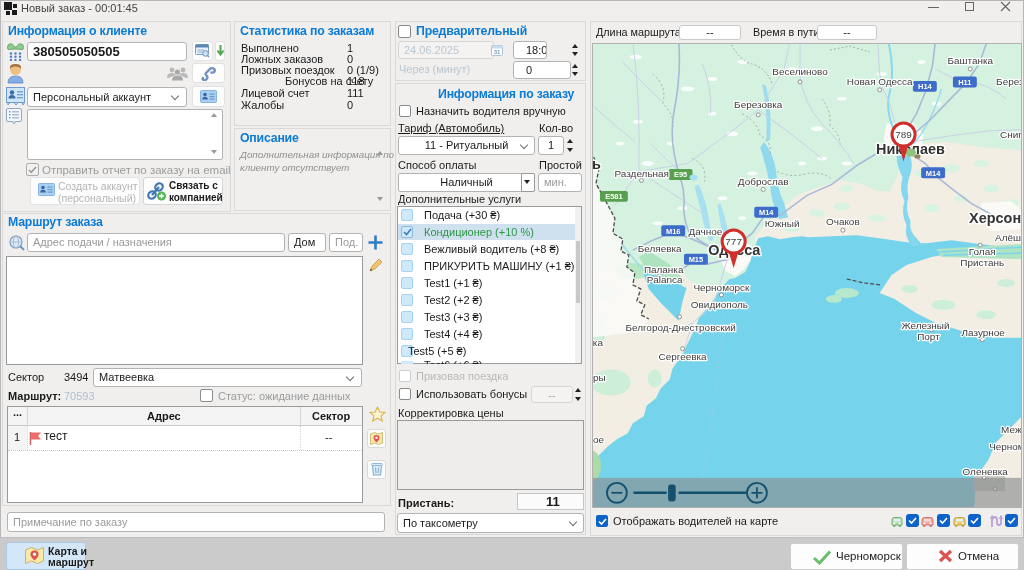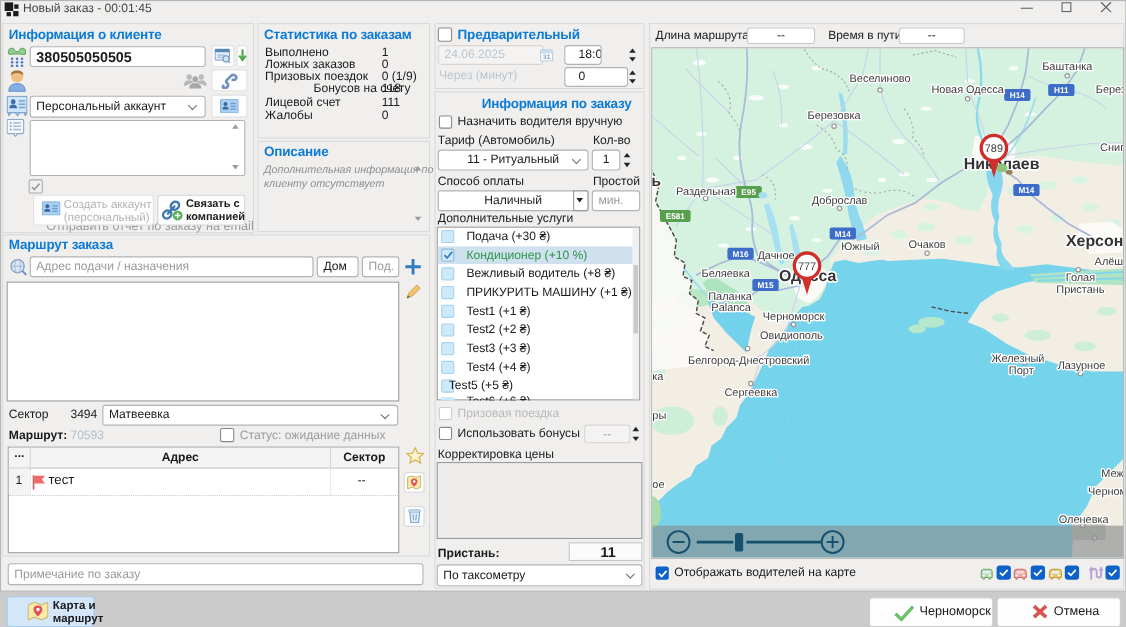--- a/index.html
+++ b/index.html
@@ -118,21 +118,21 @@
     <rect x="3" y="9" width="1.5" height="1.5" fill="#7e9cc0"></rect>
     <rect x="6" y="9" width="7" height="1.5" fill="#a9bed6"></rect>
   </svg>
 <div class="inp" style="left:27px;top:109px;width:196px;height:51px;border-radius:2px;"></div>
 <div class="arr u" style="left:211px;top:113px;"></div>
 <div class="arr d" style="left:211px;top:150px;"></div>
 <div class="cb" style="left:26px;top:163px;background:#f1f1f1;border-color:#ababab;"></div>
 <svg class="abs" style="left:28px;top:166px" width="9" height="8">
     <path d="M1,4 L3.2,6.3 L8,1" stroke="#9a9a9a" stroke-width="1.6" fill="none"></path>
   </svg>
-<div class="lbl" style="left:42px;top:164px;color:#9c9c9c;font-size:11.5px;margin-top:36px;">Отправить отчет по заказу на email</div>
+<div class="lbl" style="left:42px;top:164px;color:#9c9c9c;font-size:11.5px;">Отправить отчет по заказу на email</div>
 <div class="btn" style="left:30px;top:177px;width:110px;height:28px;"></div>
 <svg class="abs" style="left:38px;top:183px" width="17" height="13">
     <rect x="0.5" y="0.5" width="16" height="12" rx="1" fill="#a9cff1" stroke="#85b5e0"></rect>
     <circle cx="5" cy="4.5" r="1.8" fill="#39679e"></circle>
     <path d="M2.2,9.5 Q2.2,6.8 5,6.8 Q7.8,6.8 7.8,9.5Z" fill="#39679e"></path>
     <rect x="9.5" y="3.5" width="5" height="1.2" fill="#6f9bcb"></rect>
     <rect x="9.5" y="6" width="5" height="1.2" fill="#6f9bcb"></rect>
     <rect x="9.5" y="8.5" width="5" height="1.2" fill="#6f9bcb"></rect>
   </svg>
 <div class="lbl" style="left:58px;top:180px;color:#b5b5b5;font-size:10.5px;line-height:12px;">Создать аккаунт<br>(персональный)</div>
@@ -256,21 +256,21 @@
 <div class="inp" style="left:513px;top:61px;width:58px;height:18px;padding-left:12px;">0</div>
 <div class="spin" style="left:571px;top:61px;height:18px;">
     <i class="up"></i>
     <i class="dn"></i>
   </div>
 
 <div class="sec" style="left:395px;top:83px;width:191px;height:452px;"></div>
 <div class="hdr" style="left:398px;top:87px;margin-left:40px;">Информация по заказу</div>
 <div class="cb" style="left:399px;top:105px;width:12px;height:12px;"></div>
 <div class="lbl" style="left:416px;top:105px;">Назначить водителя вручную</div>
-<div class="lbl" style="left:398px;top:122px;">Тариф (Автомобиль)</div>
+<div class="lbl" style="left:398px;top:122px;text-decoration:underline;">Тариф (Автомобиль)</div>
 <div class="lbl" style="left:539px;top:122px;">Кол-во</div>
 <div class="inp" style="left:398px;top:136px;width:137px;height:19px;text-align:center;">11 - Ритуальный</div>
 <div class="chev" style="left:521px;top:142px;"></div>
 <div class="inp" style="left:538px;top:136px;width:26px;height:19px;text-align:center;">1</div>
 <div class="spin" style="left:566px;top:136px;height:19px;">
     <i class="up"></i>
     <i class="dn"></i>
   </div>
 <div class="lbl" style="left:398px;top:159px;">Способ оплаты</div>
 <div class="lbl" style="left:539px;top:159px;">Простой</div>

